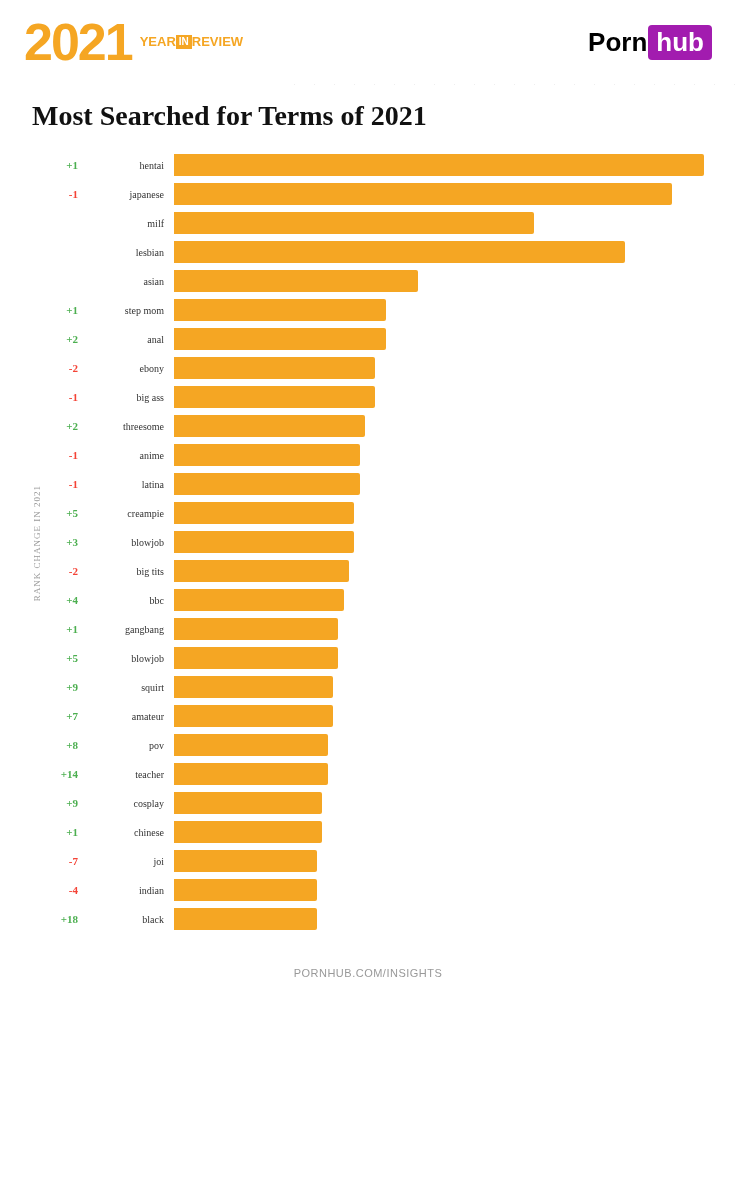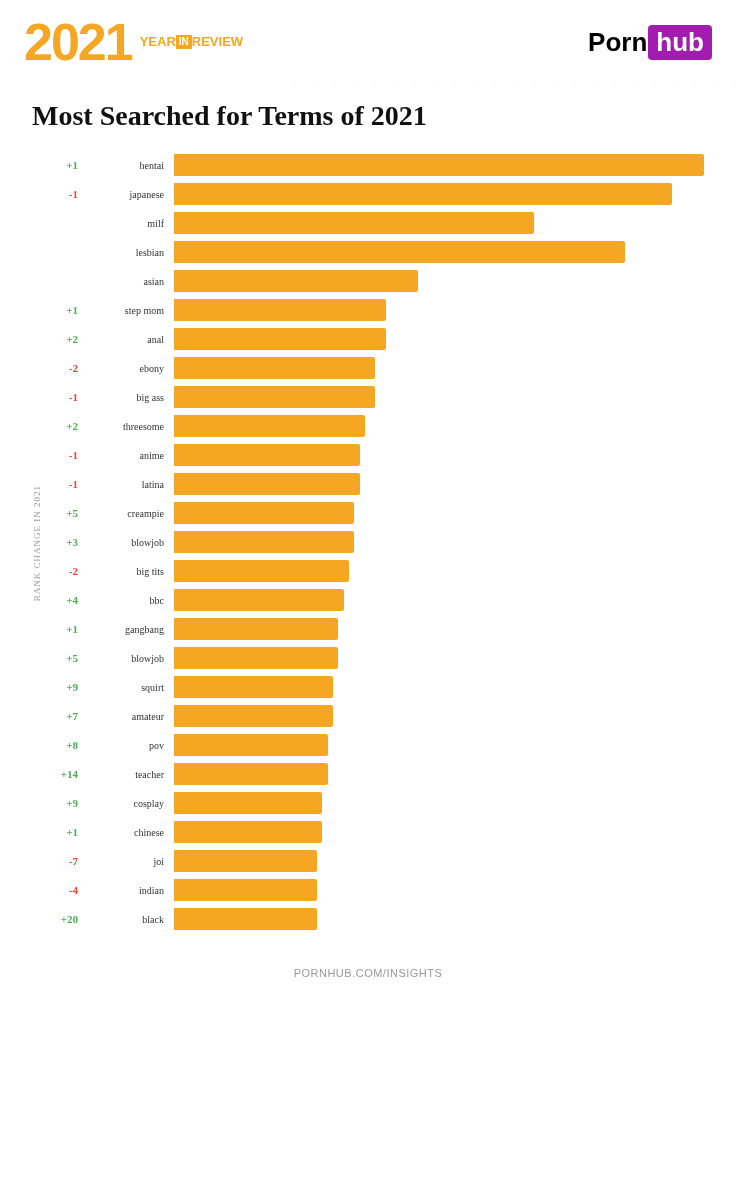--- a/index.html
+++ b/index.html
@@ -377,21 +377,21 @@
           </div>
         </div>
         <div class="bar-row">
           <div class="rank-change negative">-4</div>
           <div class="bar-label">indian</div>
           <div class="bar-track">
             <div class="bar-fill" style="width: 27%;"></div>
           </div>
         </div>
         <div class="bar-row">
-          <div class="rank-change positive">+20</div>
+          <div class="rank-change positive">+18</div>
           <div class="bar-label">black</div>
           <div class="bar-track">
             <div class="bar-fill" style="width: 27%;"></div>
           </div>
         </div>
       </div>
   </div>
 </div>
 
 <div class="footer">PORNHUB.COM/INSIGHTS</div>

